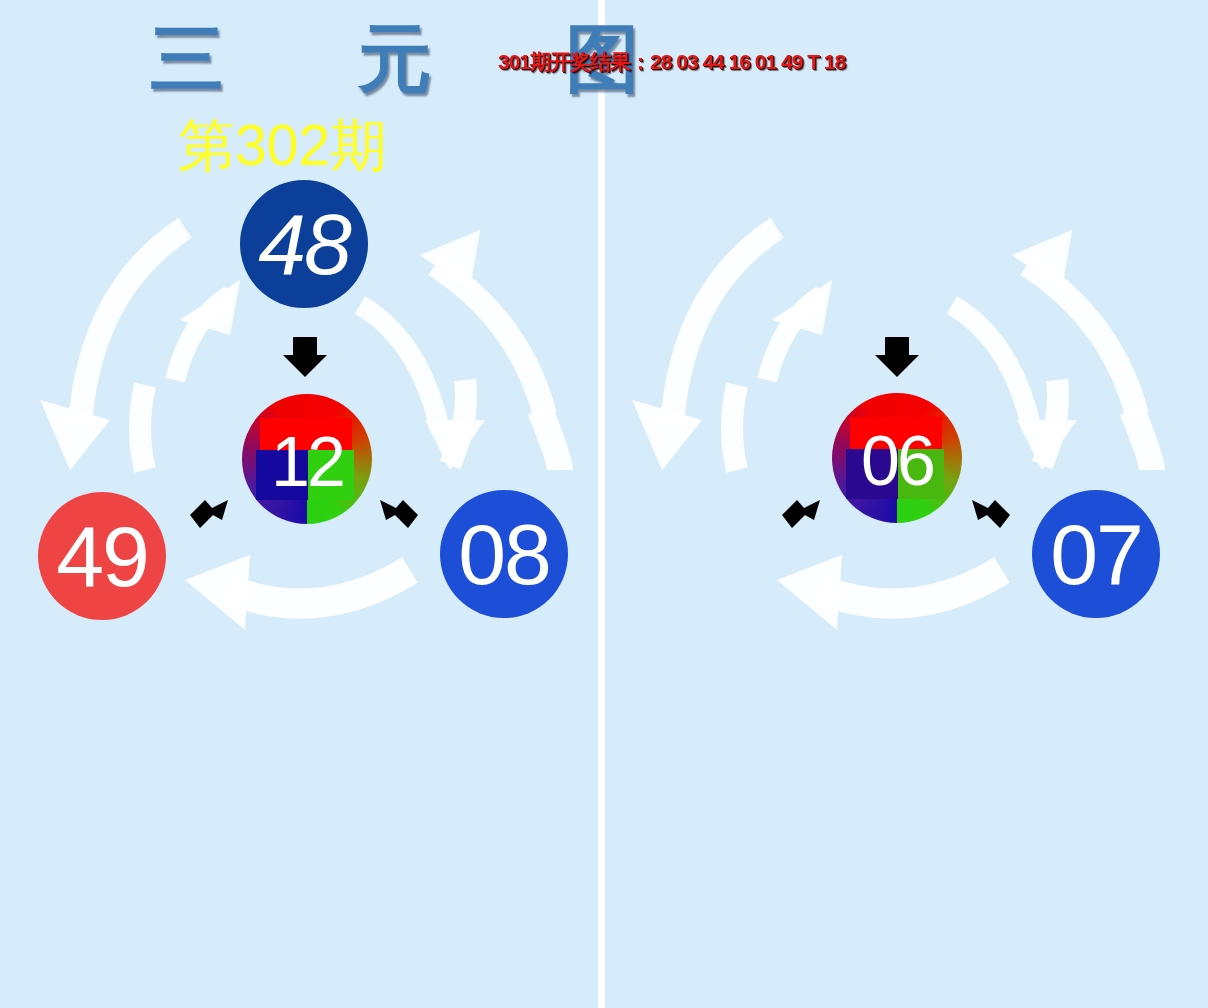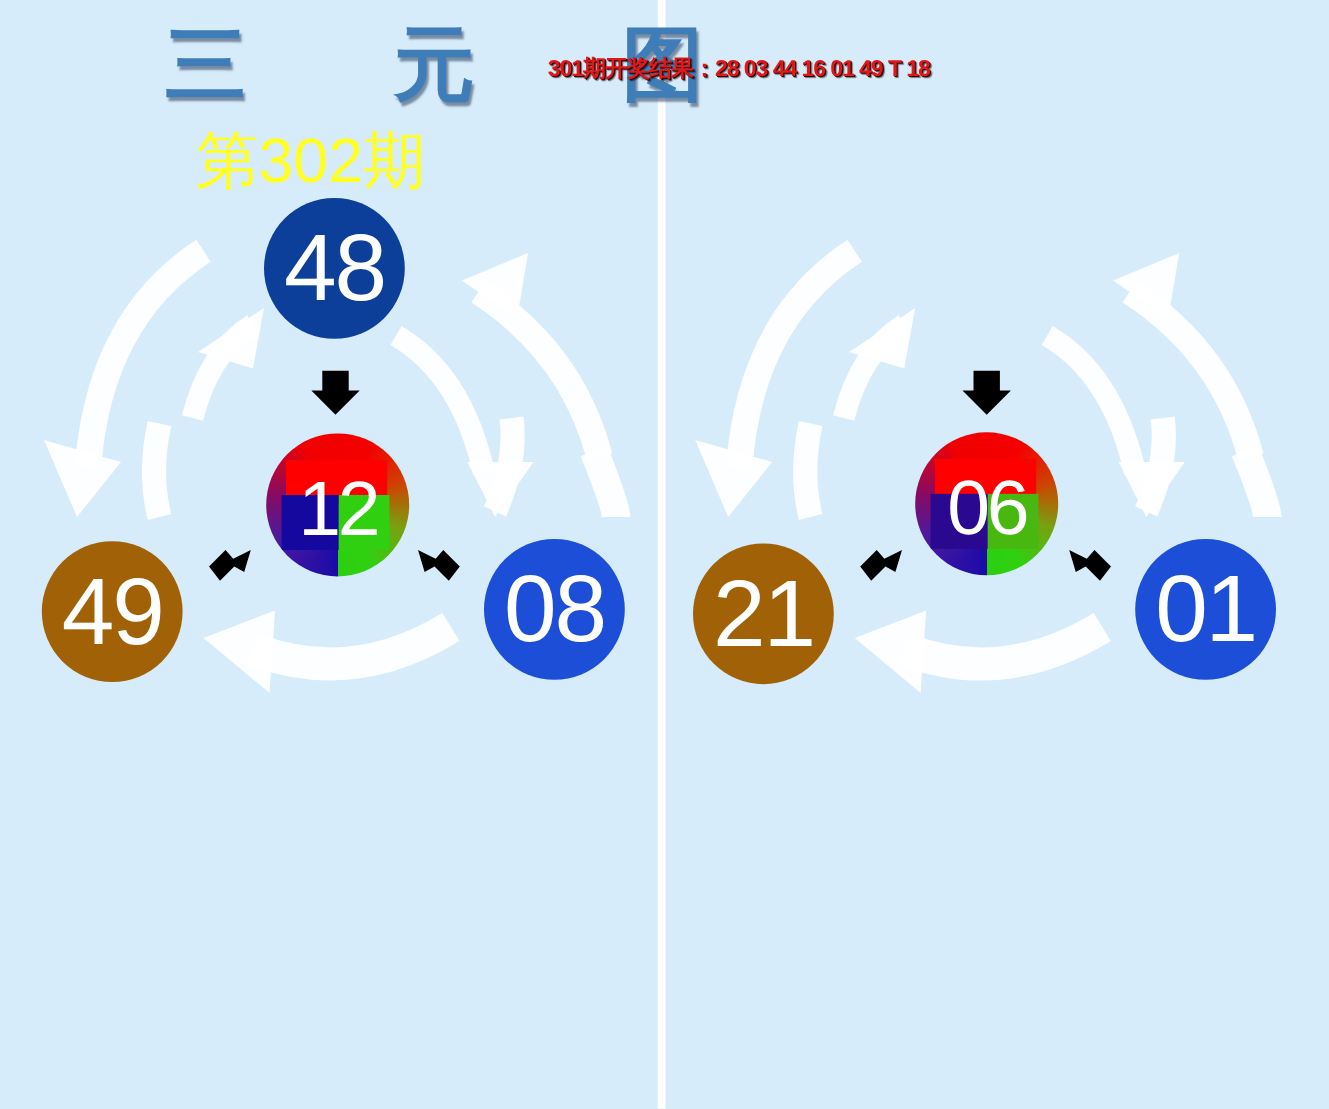--- a/index.html
+++ b/index.html
@@ -8,21 +8,21 @@
   .panel.left { left:0; width:598px; }
   .panel.right { left:605px; width:603px; }
   .divider { position:absolute; left:598px; top:0; width:7px; height:1008px; background:#ffffff; }
   .title { position:absolute; top:10px; left:150px; font-family:"DejaVu Serif", serif; font-weight:bold; font-size:74px; letter-spacing:54px; color:#3f7db8; text-shadow:2px 3px 2px rgba(40,60,90,0.55);text-align:right; }
   .results { position:absolute; top:48px; left:498px; font-family:"Liberation Sans", sans-serif; font-weight:bold; font-size:21px; color:#e01818; letter-spacing:-1px; text-shadow:1px 1px 0 #300, 2px 2px 1px rgba(0,0,0,0.5); white-space:nowrap; }
   .issue { position:absolute; top:108px; left:178px; font-family:"Liberation Sans", sans-serif; font-size:57px; color:#ffff22; }
   .diagram { position:absolute; top:170px; width:600px; height:480px; }
   .diagram svg.arrows { position:absolute; left:0; top:0; }
   .ball { position:absolute; width:128px; height:128px; border-radius:50%; color:#fff; font-size:86px; text-align:center; line-height:128px; letter-spacing:-2px; }
   .ball.blue { background:#0b3f9a; }
-  .ball.green { background:#a16207; }
+  .ball.green { background:#ef4444; }
   .ball.red { background:#1d4ed8; }
   .center-ball { position:absolute; width:130px; height:130px; border-radius:50%; overflow:hidden;
     background: conic-gradient(from 180deg, #1a0aa8 0deg, #4a1aa0 60deg, #8a0a60 100deg, #f00000 150deg, #f40000 210deg, #d04000 250deg, #7aa010 290deg, #30d010 330deg, #2ad010 360deg); }
   .center-ball .q1 { position:absolute; left:18px; top:24px; width:92px; height:32px; background:#ff0000; }
   .center-ball .q2 { position:absolute; left:14px; top:56px; width:52px; height:50px; background:#14089e; }
   .center-ball .q3 { position:absolute; left:66px; top:56px; width:46px; height:50px; background:#30d010; }
   .center-ball .num { position:absolute; left:0; top:0; width:130px; height:130px; line-height:136px; text-align:center; color:#fff; font-size:70px; letter-spacing:-3px; }
 </style>
 </head>
 <body>
@@ -56,21 +56,21 @@
       <polygon points="425,250 485,250 450,300"></polygon>
       <polygon points="185,410 250,385 245,460"></polygon>
     </g>
 
     <g fill="#000000">
       <polygon points="293,167 317,167 317,185 327,185 305,207 283,185 293,185"></polygon>
       <polygon points="190,345 205,330 212,338 228,330 222,350 213,345 200,358"></polygon>
       <polygon points="418,345 403,330 396,338 380,330 386,350 395,345 408,358"></polygon>
     </g>
   </svg>
-  <div class="ball blue" style="left:240px; top:10px;">48</div>
+  <div class="ball blue" style="left:240px; top:10px;font-style:italic;">48</div>
   <div class="ball green" style="left:38px; top:322px;">49</div>
   <div class="ball red" style="left:440px; top:320px;">08</div>
   <div class="center-ball" style="left:242px; top:224px;">
     <div class="q1"></div>
     <div class="q2"></div>
     <div class="q3"></div>
     <div class="num">12</div>
   </div>
 </div>
 
@@ -92,21 +92,20 @@
       <polygon points="180,150 240,110 230,165"></polygon>
       <polygon points="425,250 485,250 450,300"></polygon>
       <polygon points="185,410 250,385 245,460"></polygon>
     </g>
     <g fill="#000000">
       <polygon points="293,167 317,167 317,185 327,185 305,207 283,185 293,185"></polygon>
       <polygon points="190,345 205,330 212,338 228,330 222,350 213,345 200,358"></polygon>
       <polygon points="418,345 403,330 396,338 380,330 386,350 395,345 408,358"></polygon>
     </g>
   </svg>
-  <div class="ball green" style="left:38px; top:324px;">21</div>
-  <div class="ball red" style="left:440px; top:320px;">01</div>
+  <div class="ball red" style="left:440px; top:320px;">07</div>
   <div class="center-ball" style="left:240px; top:223px;">
     <div class="q1"></div>
     <div class="q2" style="background:#2a0890;"></div>
     <div class="q3" style="background:#48b810;"></div>
     <div class="num">06</div>
   </div>
 </div>
 
 </body></html>

